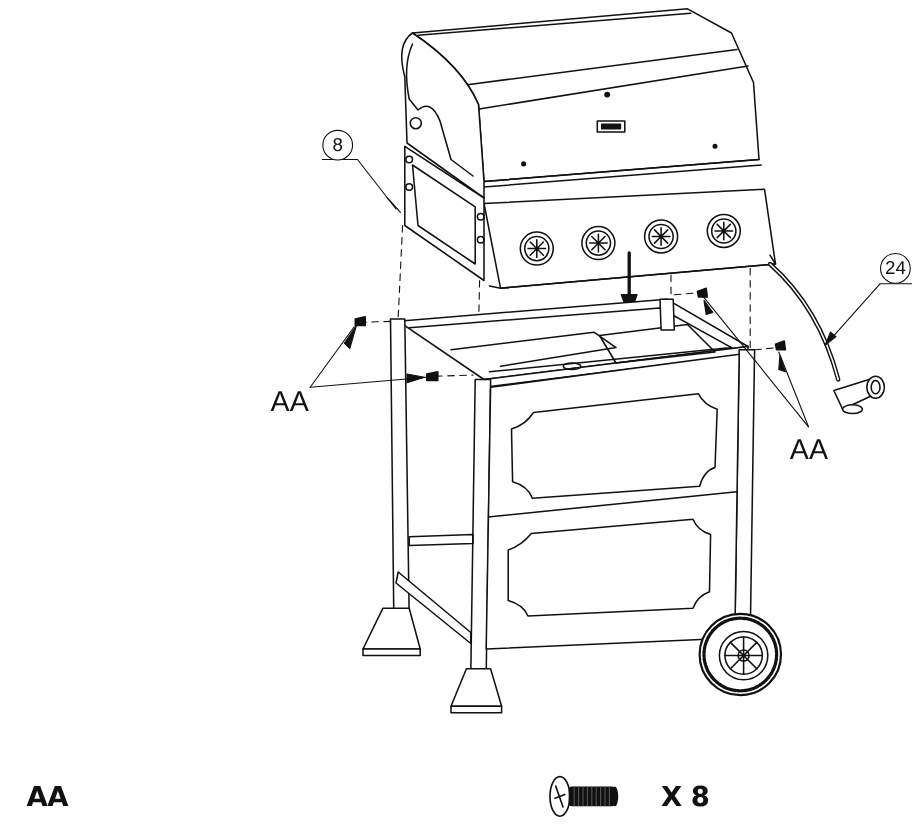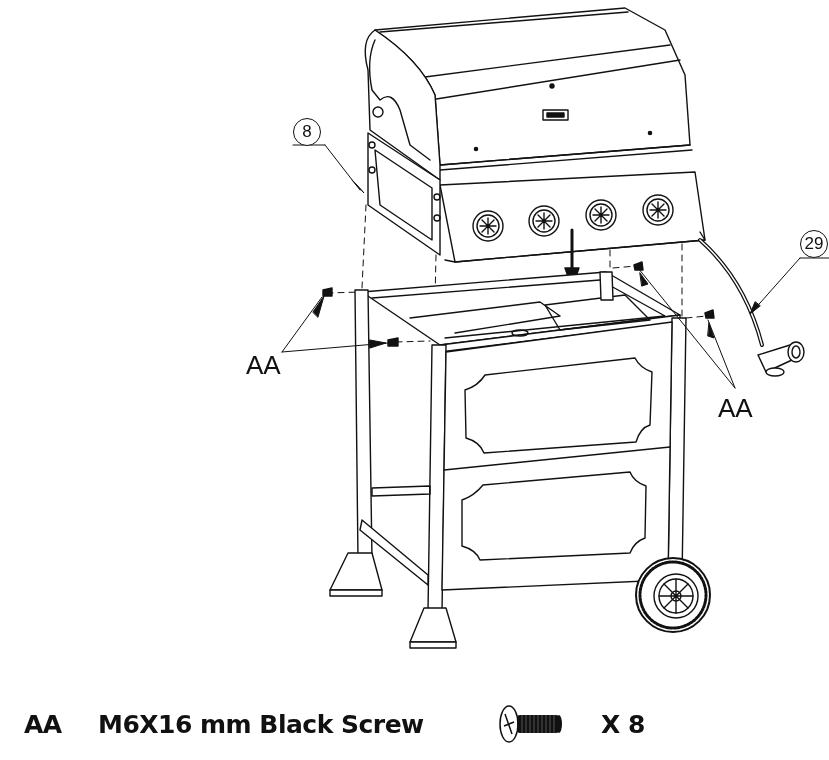--- a/index.html
+++ b/index.html
@@ -150,28 +150,27 @@
       <line x1="735" y1="388" x2="708" y2="320"></line>
       <path d="M709,323 L714,338 L708,336 Z" fill="#111"></path>
 
       <line x1="800" y1="258" x2="829" y2="258"></line>
       <line x1="800" y1="258" x2="752" y2="312"></line>
       <path d="M755,302 L750,314 L760,306 Z" fill="#111"></path>
     </g>
   </svg>
 
   <div class="bubble-num" style="left:293px; top:118px;">8</div>
-  <div class="bubble-num" style="left:800px; top:230px;">29</div>
+  <div class="bubble-num" style="left:800px; top:230px;">24</div>
   <div class="callout-label" style="left:246px; top:352px;">AA</div>
   <div class="callout-label" style="left:718px; top:395px;">AA</div>
 </div>
 
 <div id="parts-row">
   <span class="part-text" style="left:24px;">AA</span>
-  <span class="part-text" style="left:98px;">M6X16 mm Black Screw</span>
   <svg style="position:absolute; left:497px; top:4px;" width="70" height="40" viewBox="0 0 70 40" xmlns="http://www.w3.org/2000/svg">
     <ellipse cx="12" cy="20" rx="9" ry="18" fill="#fff" stroke="#111" stroke-width="1.5"></ellipse>
     <path d="M8,10 L15,30 M7,22 L17,18" stroke="#111" stroke-width="1.5" fill="none"></path>
     <rect x="20" y="11" width="42" height="18" rx="3" fill="#111"></rect>
     <path d="M25,11 v18 M29,11 v18 M33,11 v18 M37,11 v18 M41,11 v18 M45,11 v18 M49,11 v18 M53,11 v18 M57,11 v18" stroke="#555" stroke-width="1"></path>
     <ellipse cx="62" cy="20" rx="3" ry="9" fill="#111"></ellipse>
   </svg>
   <span class="part-text" style="left:601px;">X 8</span>
 </div>
 

